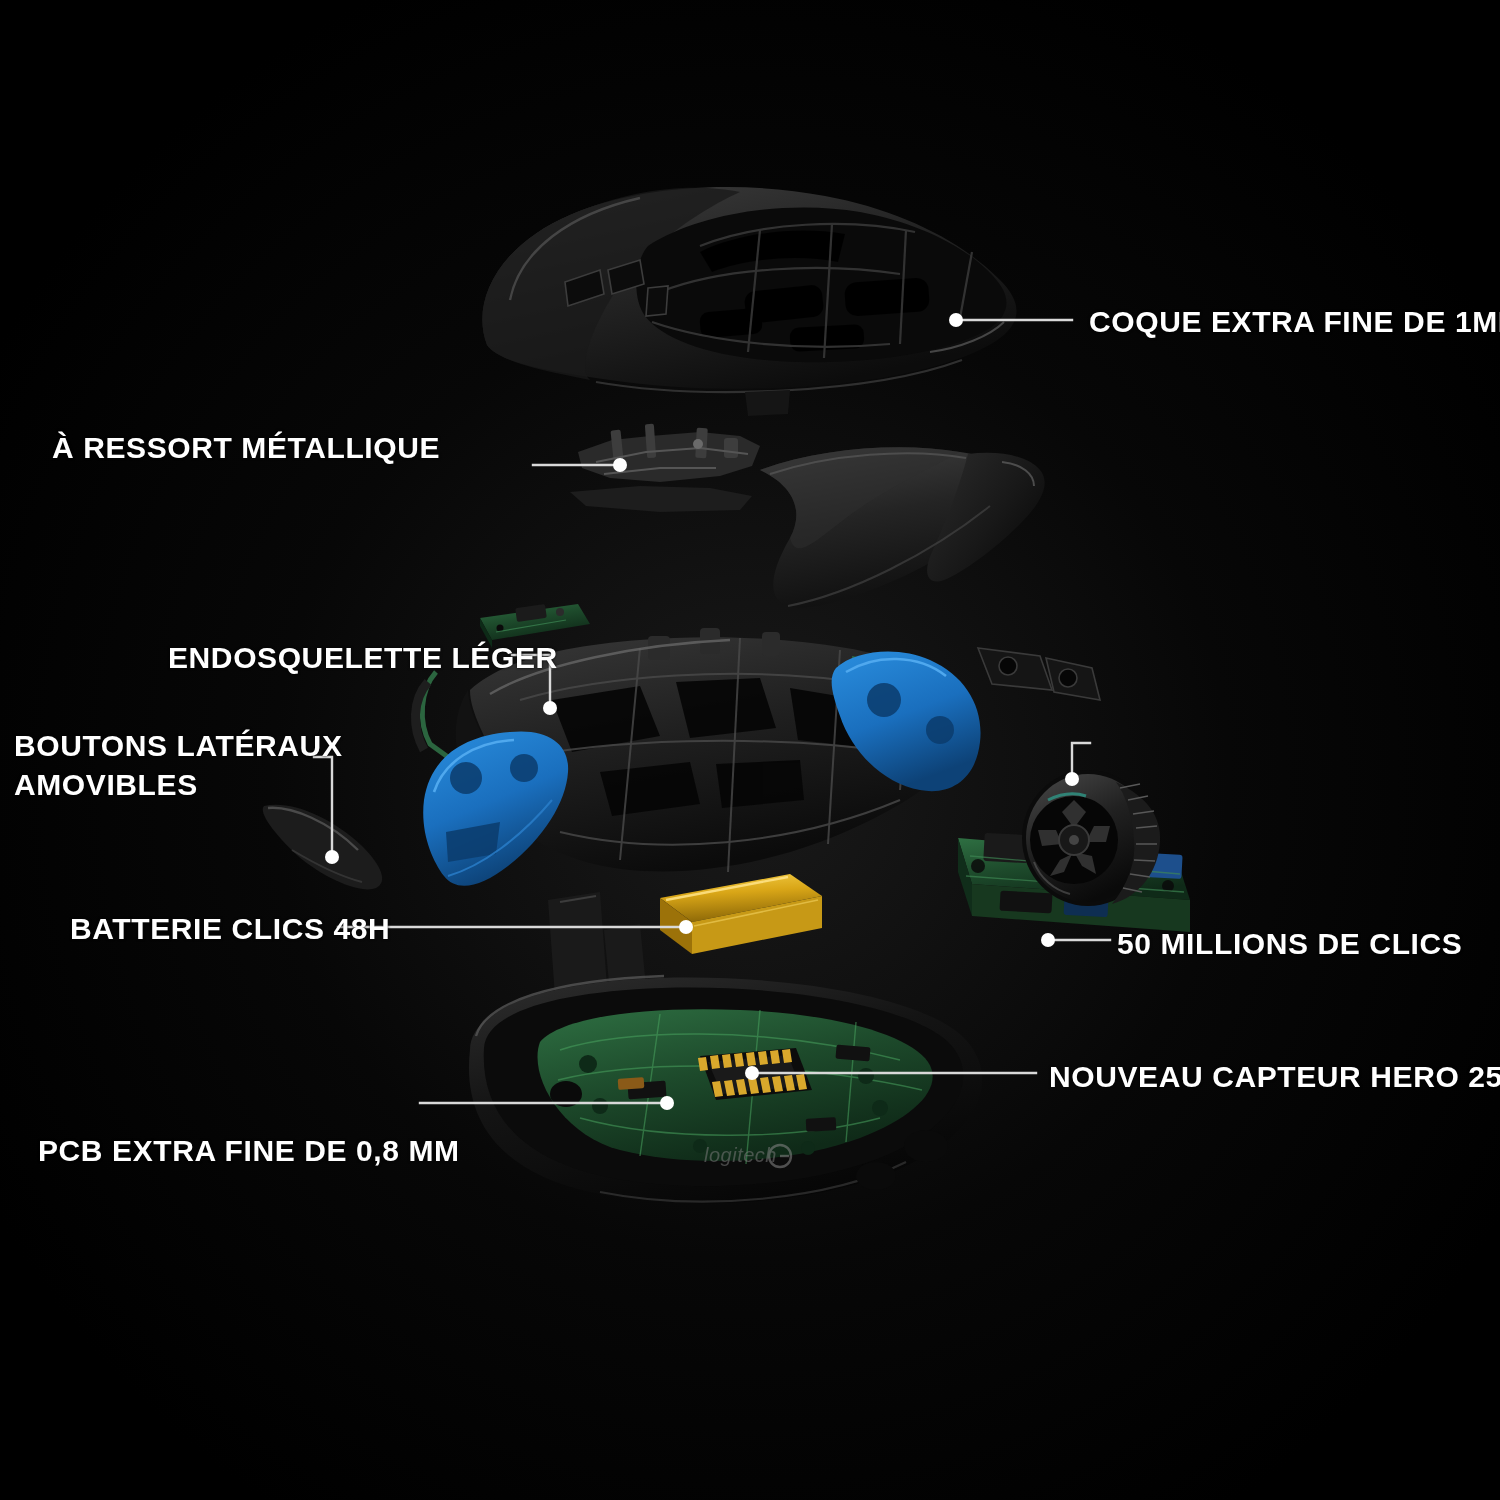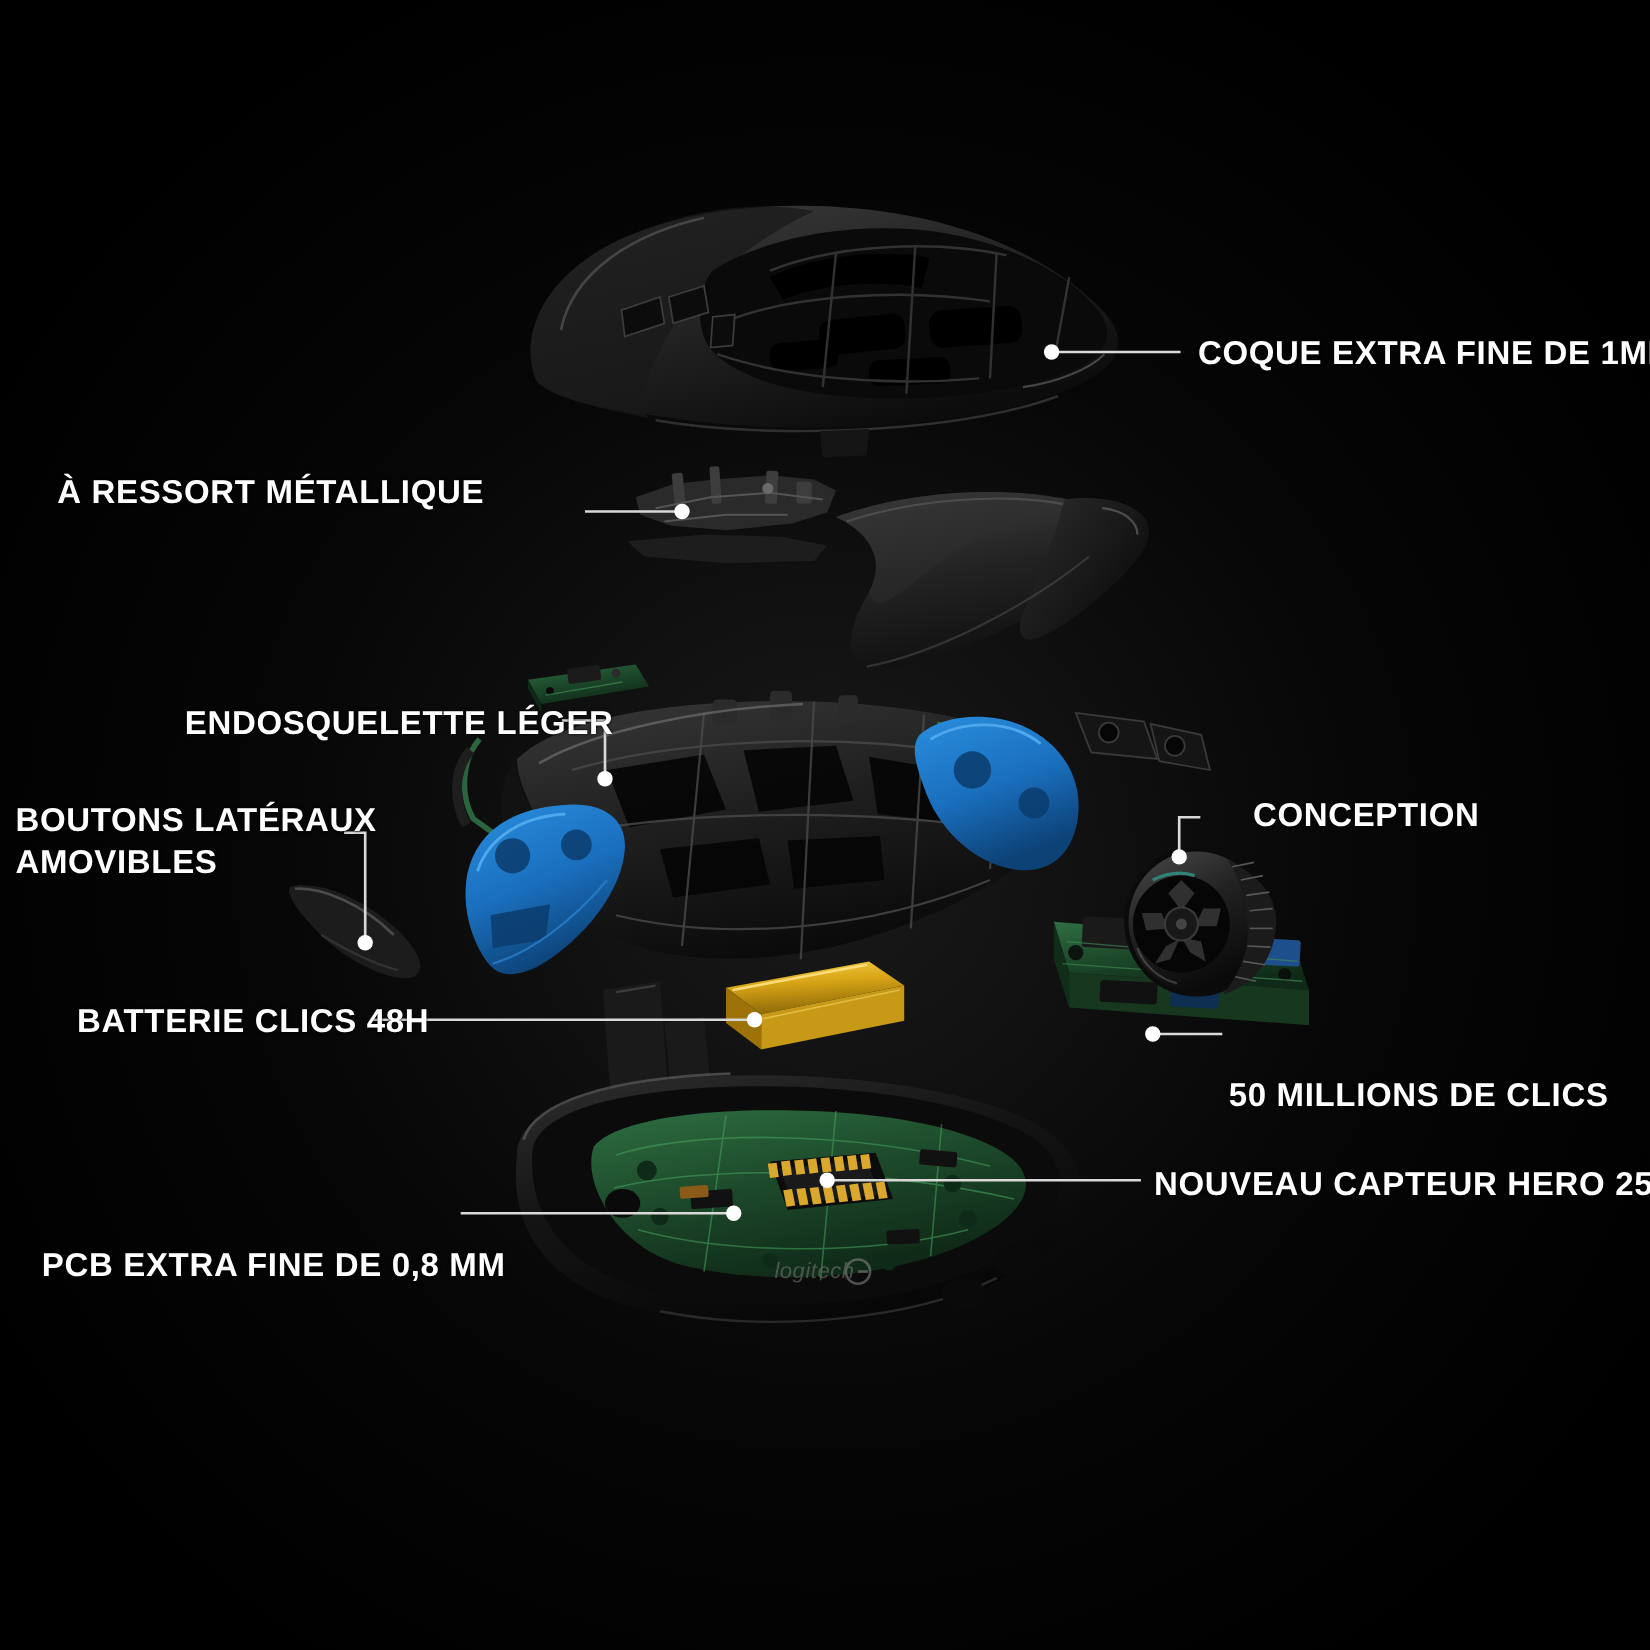--- a/index.html
+++ b/index.html
@@ -446,18 +446,18 @@
       <circle cx="752" cy="1073" r="7" fill="#ffffff"></circle>
     </svg>
 
   <div id="labels-layer">
       <div class="callout left-align" style="top: 302px; left: 1089px;"><div>COQUE EXTRA FINE DE 1MM</div></div>
       <div class="callout left-align" style="top: 428px; left: 52px;"><div>À RESSORT MÉTALLIQUE</div></div>
       <div class="callout left-align" style="top: 638px; left: 168px;"><div>ENDOSQUELETTE LÉGER</div></div>
       <div class="callout right-align" style="top: 726px; left: 14px; width: 330px;"><div>BOUTONS LATÉRAUX</div><div>AMOVIBLES</div></div>
       <div class="callout left-align" style="top: 909px; left: 70px;"><div>BATTERIE CLICS 48H</div></div>
       <div class="callout left-align" style="top: 1087px; left: 38px; margin-top: 44px;"><div>PCB EXTRA FINE DE 0,8 MM</div></div>
-      <div class="callout left-align" style="top: 722px; left: 1139px;"><div>CONCEPTION</div></div>
-      <div class="callout left-align" style="top: 976px; left: 1117px; text-align: right;"><div>50 MILLIONS DE CLICS</div></div>
+      <div class="callout left-align" style="top: 722px; left: 1139px;"></div>
+      <div class="callout left-align" style="top: 924px; left: 1117px; text-align: right;"><div>50 MILLIONS DE CLICS</div></div>
       <div class="callout left-align" style="top: 1057px; left: 1049px;"><div>NOUVEAU CAPTEUR HERO 25K</div></div>
     </div>
 
 </div>
 
 </body></html>

